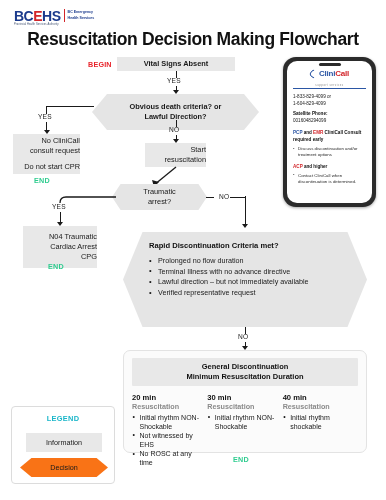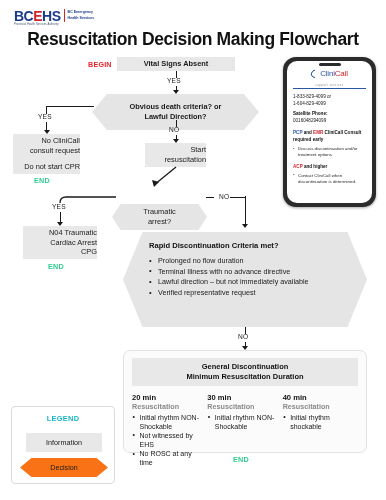--- a/index.html
+++ b/index.html
@@ -83,21 +83,21 @@
   
   #phone {
     position: absolute; left: 283px; top: 57px; width: 93px; height: 150px;
     background: #2b2b2b; border-radius: 13px; padding: 4px;
     box-shadow: 0 1px 3px rgba(0,0,0,.35);
   }
   #phone-screen { width: 100%; height: 100%; background: #fff; border-radius: 10px; overflow: hidden; padding: 5px 6px; position: relative; }
   #phone-notch { position: absolute; left: 50%; top: 1.5px; transform: translateX(-50%); width: 22px; height: 3px; background: #2b2b2b; border-radius: 2px; }
   #cc-logo { display: flex; align-items: center; justify-content: center; margin: 4px 0 5px 0; }
   .cc-swoosh { width: 8px; height: 8px; border-radius: 50%; border: 1.6px solid #2b56a4; border-right-color: transparent; border-bottom-color: transparent; transform: rotate(-45deg); margin-right: 1px; }
-  .cc-word { font-size: 8px; font-weight: normal; line-height: 1; letter-spacing: -.2px; }
+  .cc-word { font-size: 8px; font-weight: bold; line-height: 1; letter-spacing: -.2px; }
   .cc-word .cl { color: #2b56a4; }
   .cc-word .call { color: #d2252a; }
   .cc-tag { font-size: 2.8px; color: #8a8a8a; letter-spacing: .5px; text-align: center; margin-top: .5px; }
   .cc-rule { height: 1px; background: #2b56a4; margin: 1px 0 0 0; }
   .ph-line { font-size: 4.6px; color: #1a1a1a; line-height: 1.5; }
   .ph-strong { font-size: 4.6px; color: #111; font-weight: bold; line-height: 1.5; }
   .ph-sec { margin-top: 5px; font-size: 4.6px; font-weight: bold; line-height: 1.45; color: #111; }
   .pcp { color: #2b56a4; }
   .emr { color: #d2252a; }
   .acp { color: #d2252a; }
@@ -167,35 +167,35 @@
   <div class="node plain" style="left:145px; top:143px; width:61px; height:24px; flex-direction:column;">
     <span>Start</span>
     <span>resuscitation</span>
   </div>
 
   <svg style="position:absolute; left:140px; top:165px; width:40px; height:26px;">
     <line x1="36" y1="2" x2="14" y2="20" stroke="#1a1a1a" stroke-width="1.3"></line>
     <polygon points="14,22 12,15 19,17" fill="#1a1a1a"></polygon>
   </svg>
 
-  <div class="hex plain" style="left:112px; top:184px; width:95px; height:26px; font-weight:normal;margin-top:20px;">
+  <div class="hex plain" style="left:112px; top:184px; width:95px; height:26px; font-weight:normal;">
     <div>
       <div>Traumatic</div>
       <div>arrest?</div>
     </div>
   </div>
 
   <svg style="position:absolute; left:56px; top:189px; width:62px; height:14px;">
     <path d="M 60 8 L 10 8 Q 4 8 4 14" stroke="#1a1a1a" stroke-width="1.3" fill="none"></path>
   </svg>
   <div class="lbl" style="left:52px; top:203px;">YES</div>
   <div class="vline" style="left:59.5px; top:212px; height:12px;"></div>
   <div class="arrowhead" style="left:57px; top:222px;"></div>
 
-  <div class="node plain" style="left:23px; top:226px; width:74px; height:33px; flex-direction:column;">
+  <div class="node plain" style="left:23px; top:226px; width:74px; height:42px; flex-direction:column;">
     <span>N04 Traumatic</span>
     <span>Cardiac Arrest</span>
     <span>CPG</span>
   </div>
   <div class="end" style="left:48px; top:262px;">END</div>
 
   <div class="hline" style="left:206px; top:196.5px; width:8px;"></div>
   <div class="lbl" style="left:219px; top:193px;">NO</div>
   <div class="vline" style="left:244.5px; top:196px; height:30px;"></div>
   <div class="hline" style="left:230px; top:196.5px; width:15px;"></div>

